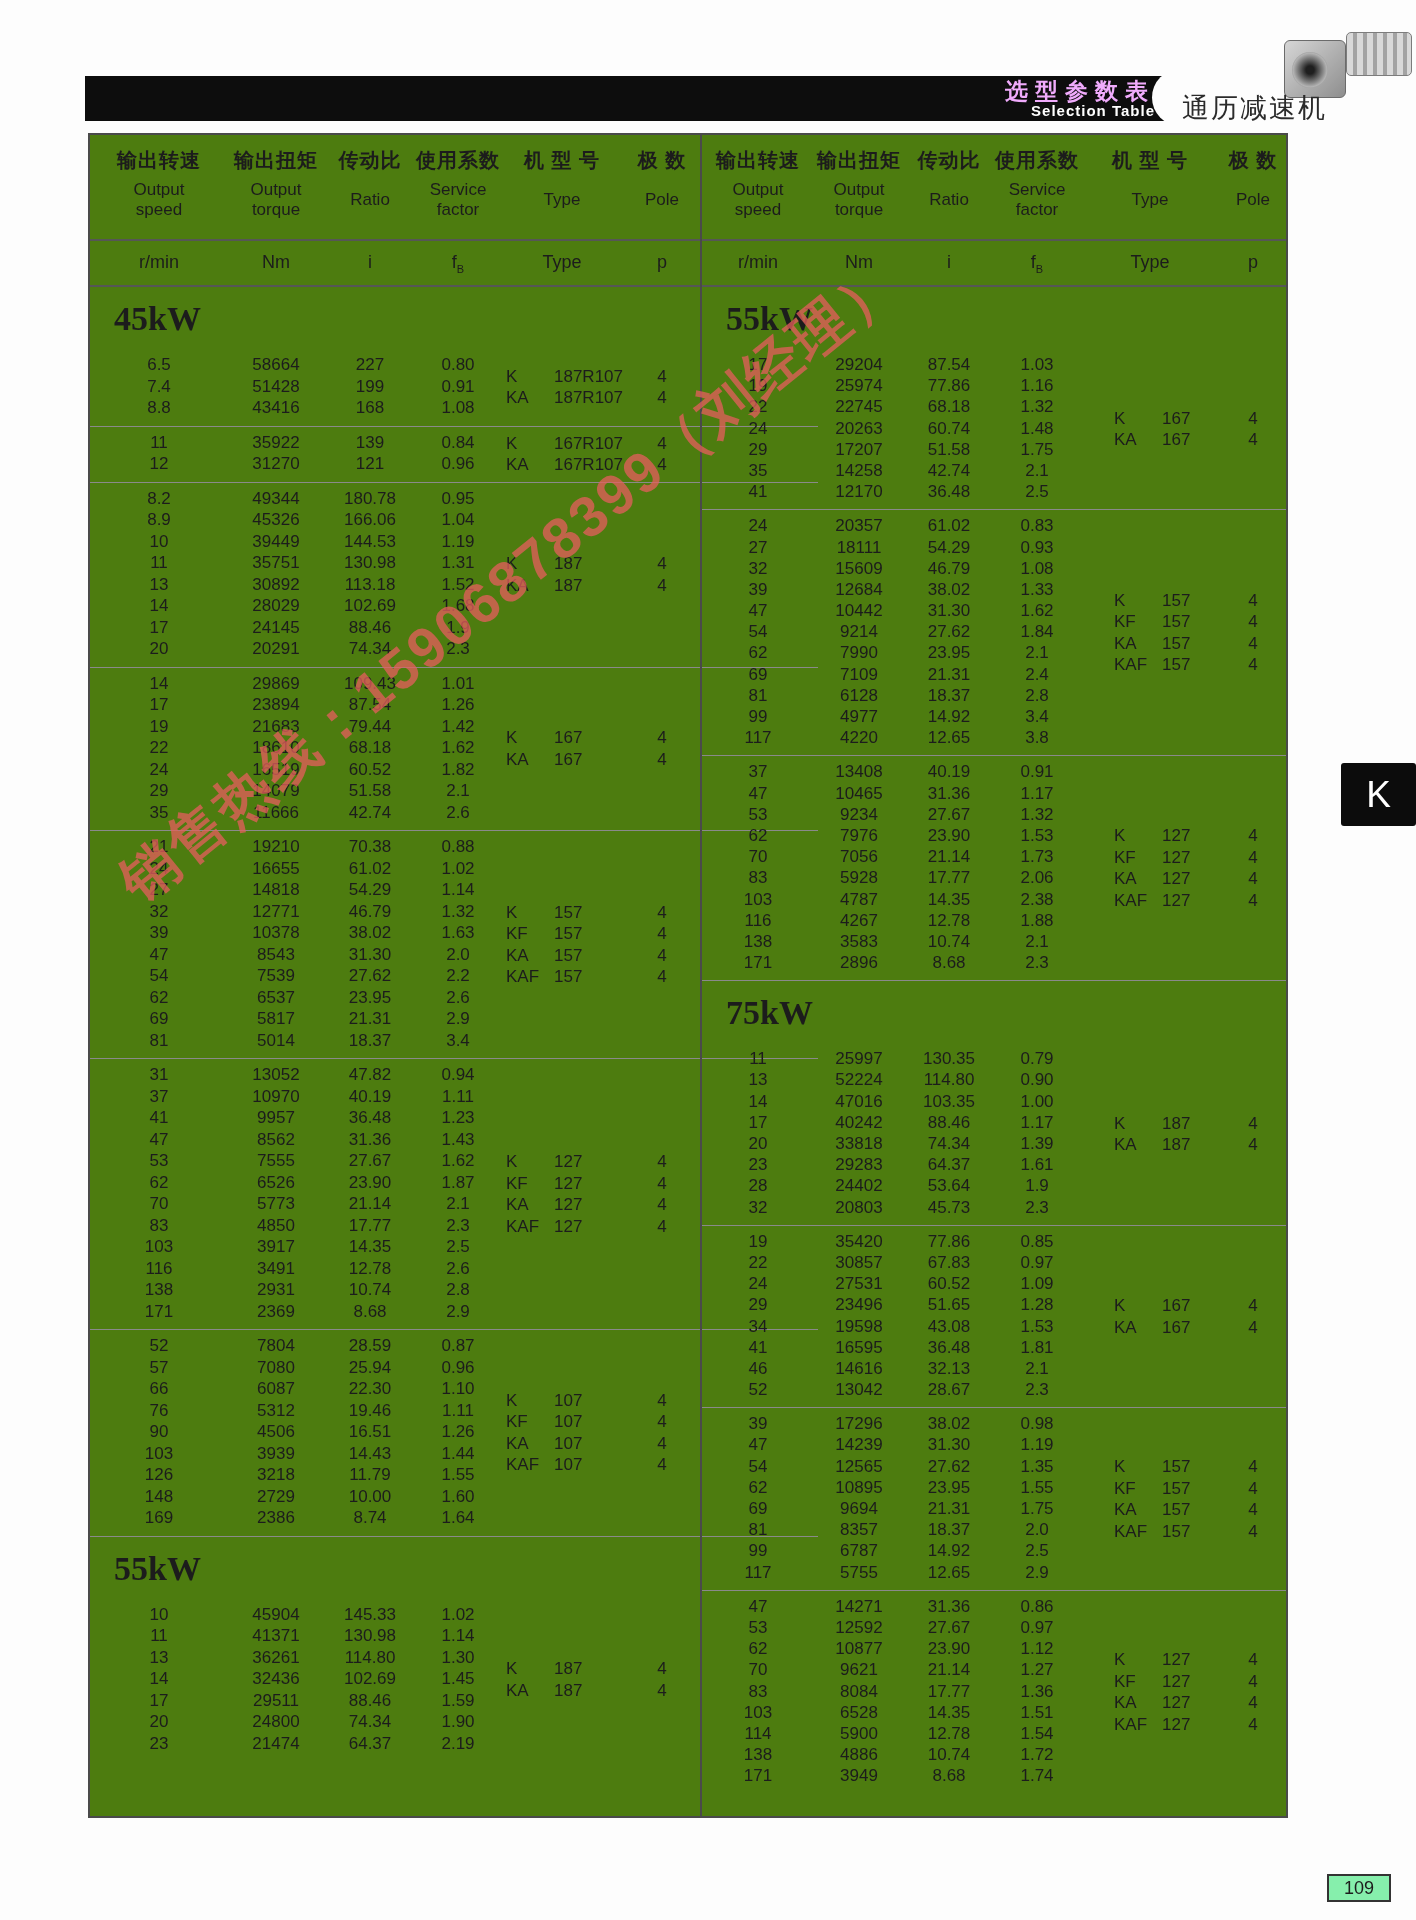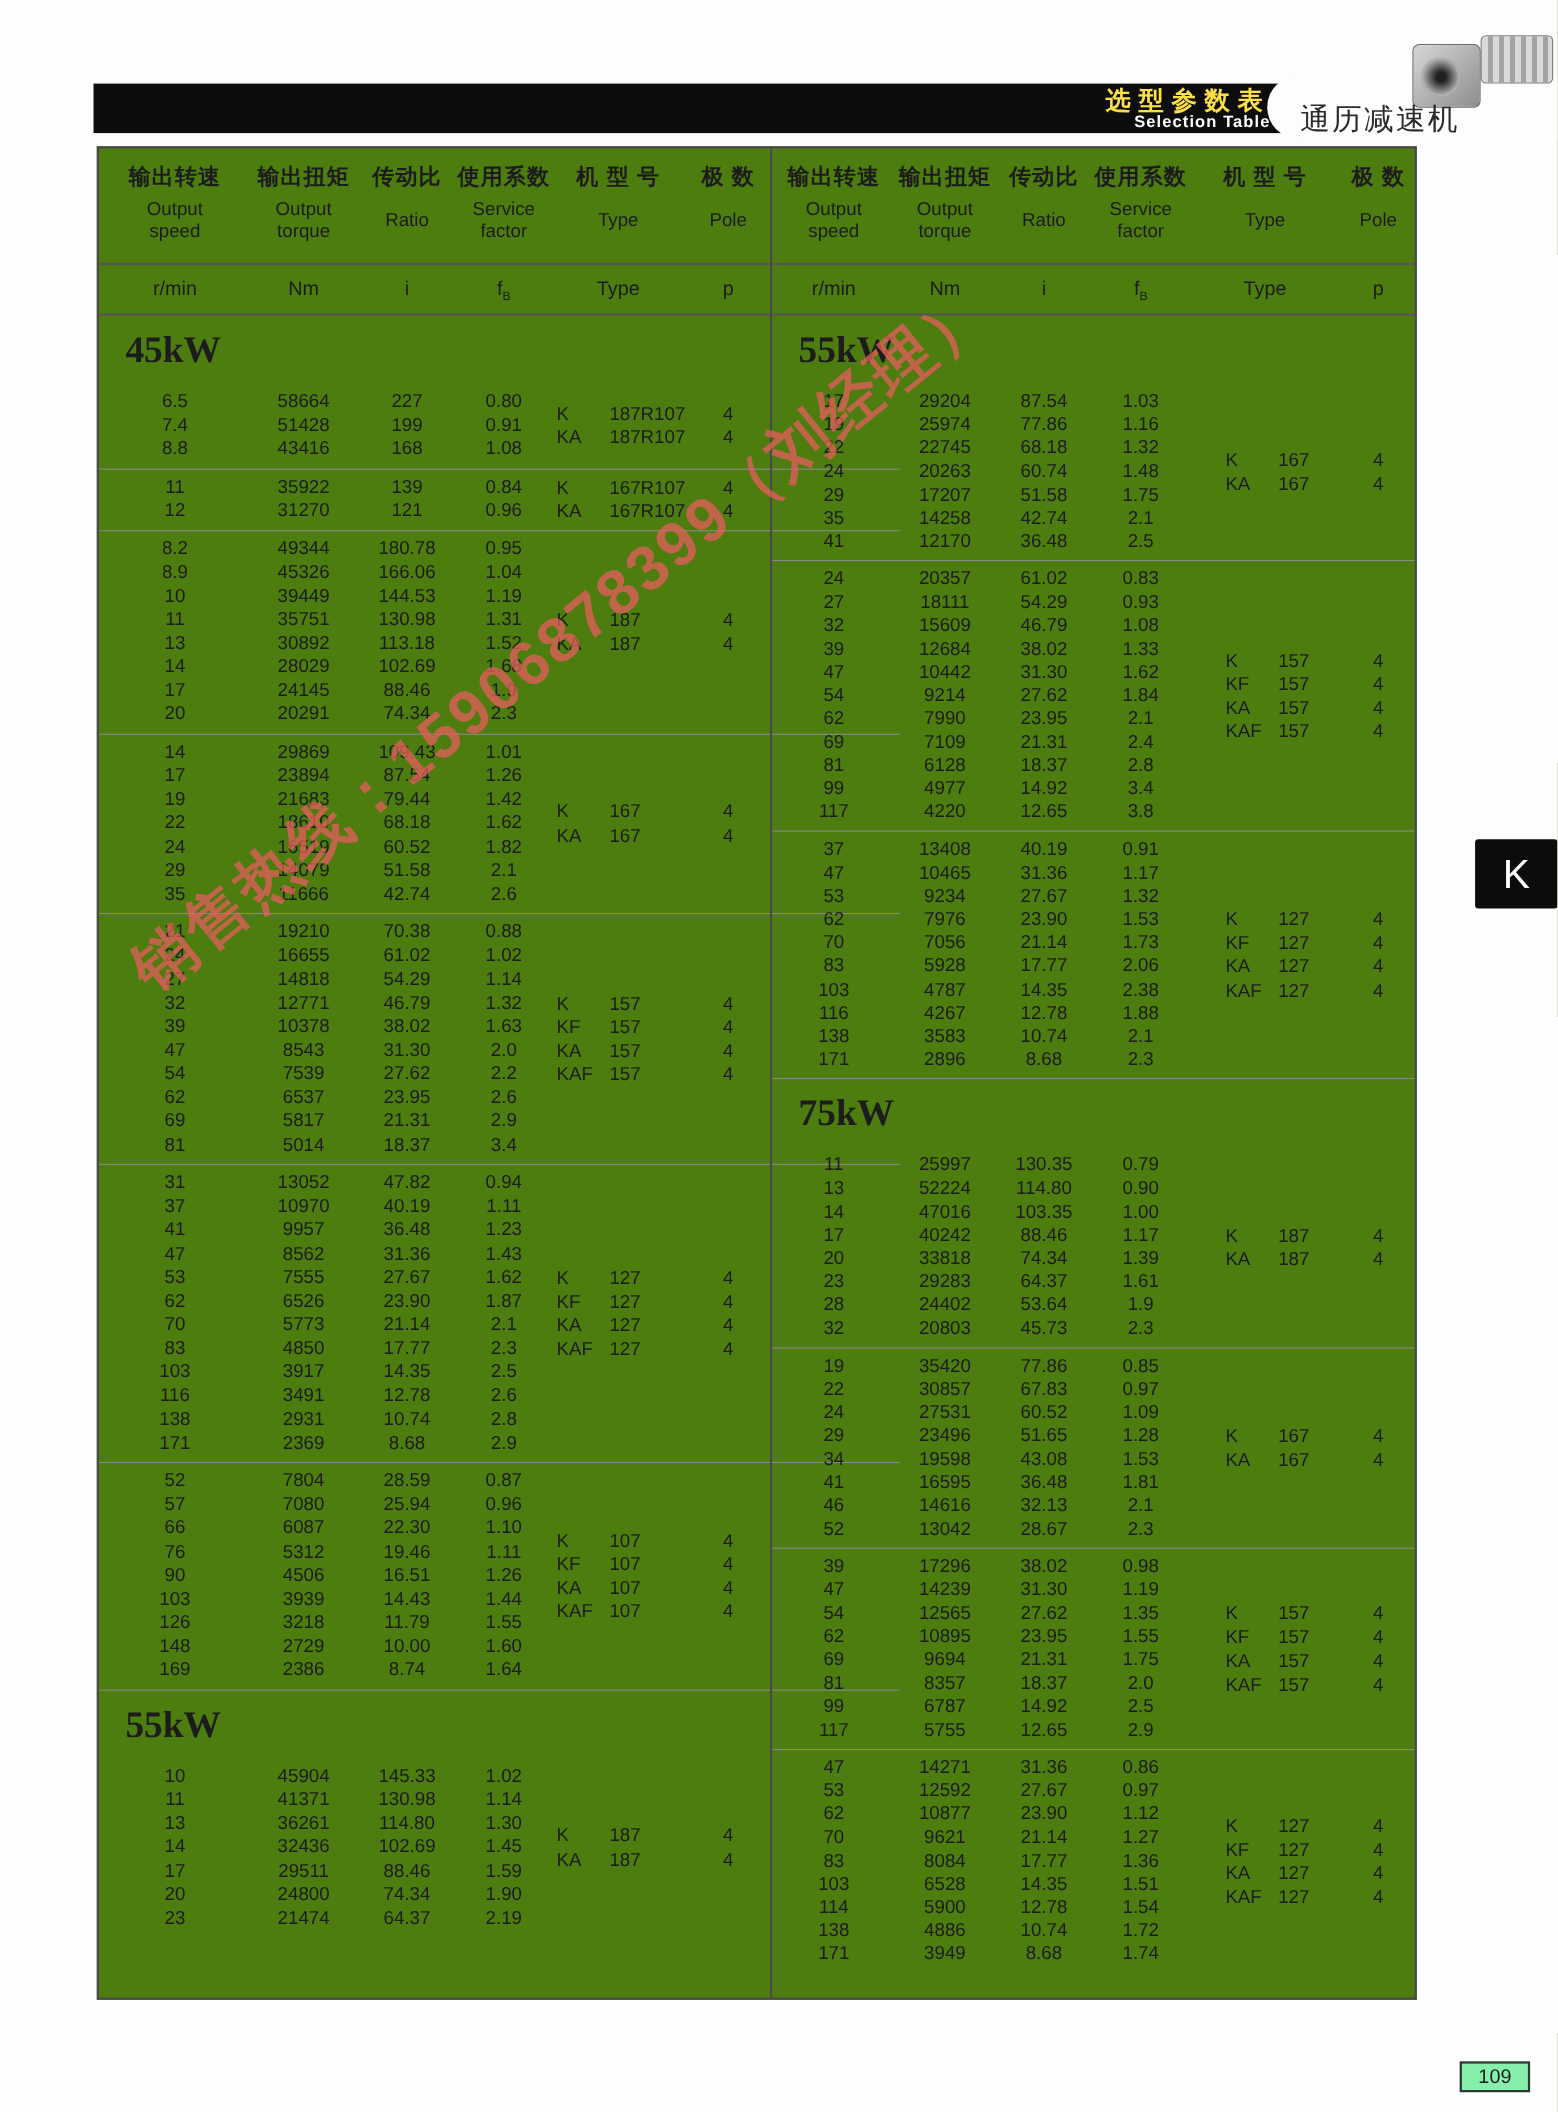--- a/index.html
+++ b/index.html
@@ -2,21 +2,21 @@
 <html><head>
 <meta charset="utf-8">
 <style>
   html,body{margin:0;padding:0;background:#e8e8e8;}
   .page{position:relative;width:1416px;height:1920px;background:#fdfdfd;overflow:hidden;
         font-family:"Liberation Sans", sans-serif;color:#1c1c1c;}
 
   
   .black-bar{position:absolute;left:85px;top:76px;width:1185px;height:45px;background:#0d0d0d;z-index:1;}
   .bar-inner{position:absolute;right:115px;top:3px;text-align:right;}
-  .bar-title-cn{font-size:23px;font-weight:bold;letter-spacing:7px;color:#fde047;line-height:24px;}
+  .bar-title-cn{font-size:23px;font-weight:bold;letter-spacing:7px;color:#f0abfc;line-height:24px;}
   .bar-title-en{font-size:15px;font-weight:bold;color:#fff;letter-spacing:1px;line-height:16px;}
   .brand-blob{position:absolute;left:1152px;top:69px;width:264px;height:57px;background:#fdfdfd;
               border-radius:30px 0 0 30px;z-index:2;}
   .brand-text{position:absolute;left:1182px;top:90px;font-size:27px;color:#2b2b2b;letter-spacing:2px;z-index:4;}
   .gear-photo{position:absolute;left:1272px;top:24px;width:144px;height:84px;z-index:3;}
   .gp-motor{position:absolute;right:4px;top:8px;width:64px;height:42px;border:1px solid #7c7c7c;border-radius:5px;
             background:repeating-linear-gradient(90deg,#d9d9d9 0 6px,#a3a3a3 6px 10px);}
   .gp-box{position:absolute;left:12px;top:16px;width:60px;height:56px;border:1px solid #6b6b6b;border-radius:6px;
           background:linear-gradient(135deg,#d6d6d6,#8e8e8e);}
   .gp-flange{position:absolute;left:20px;top:28px;width:36px;height:36px;border-radius:50%;

